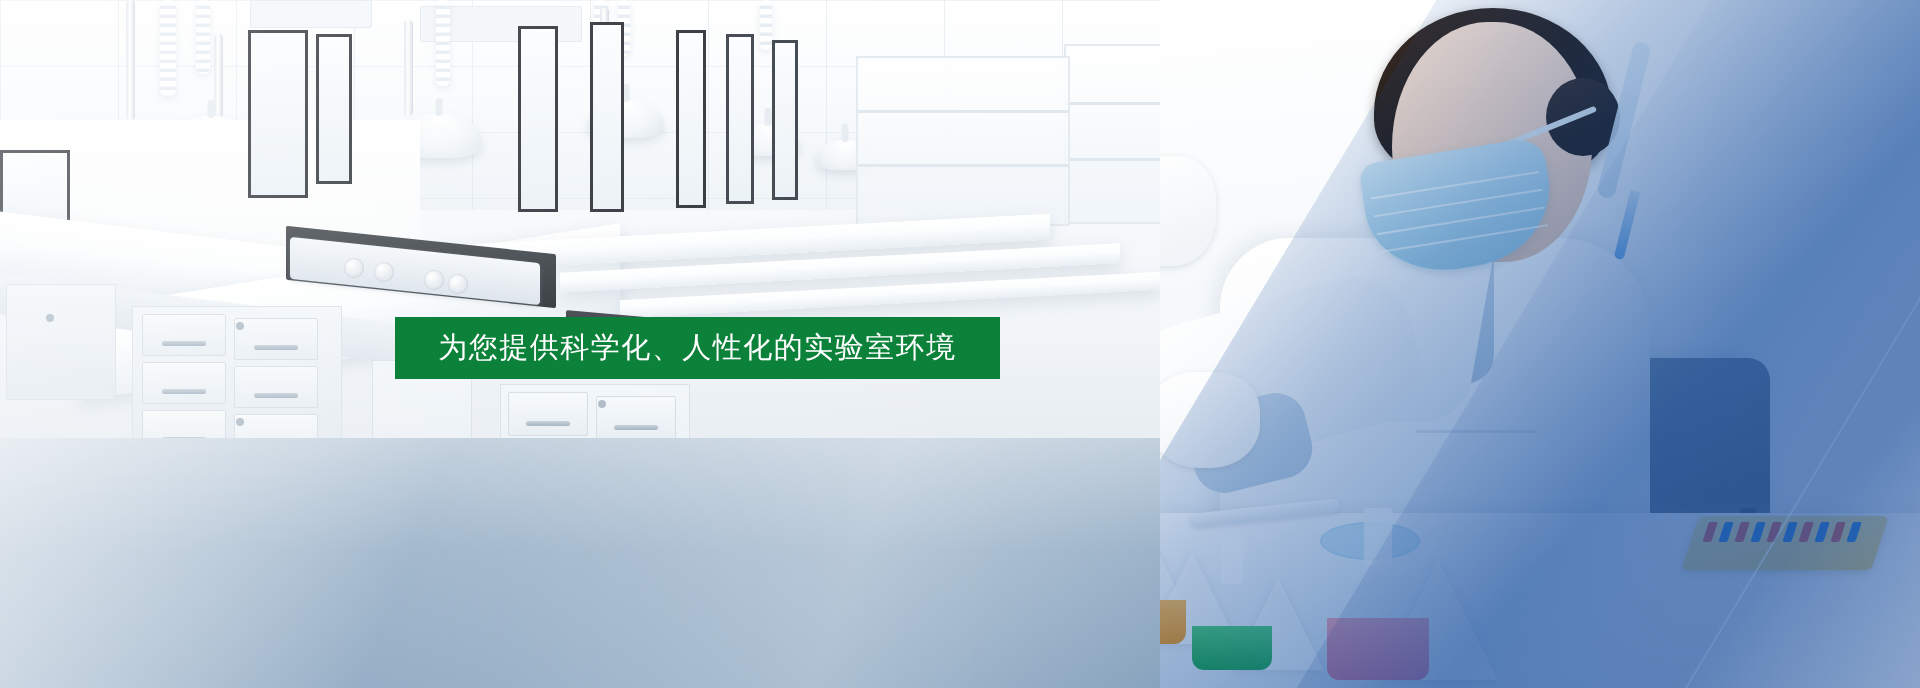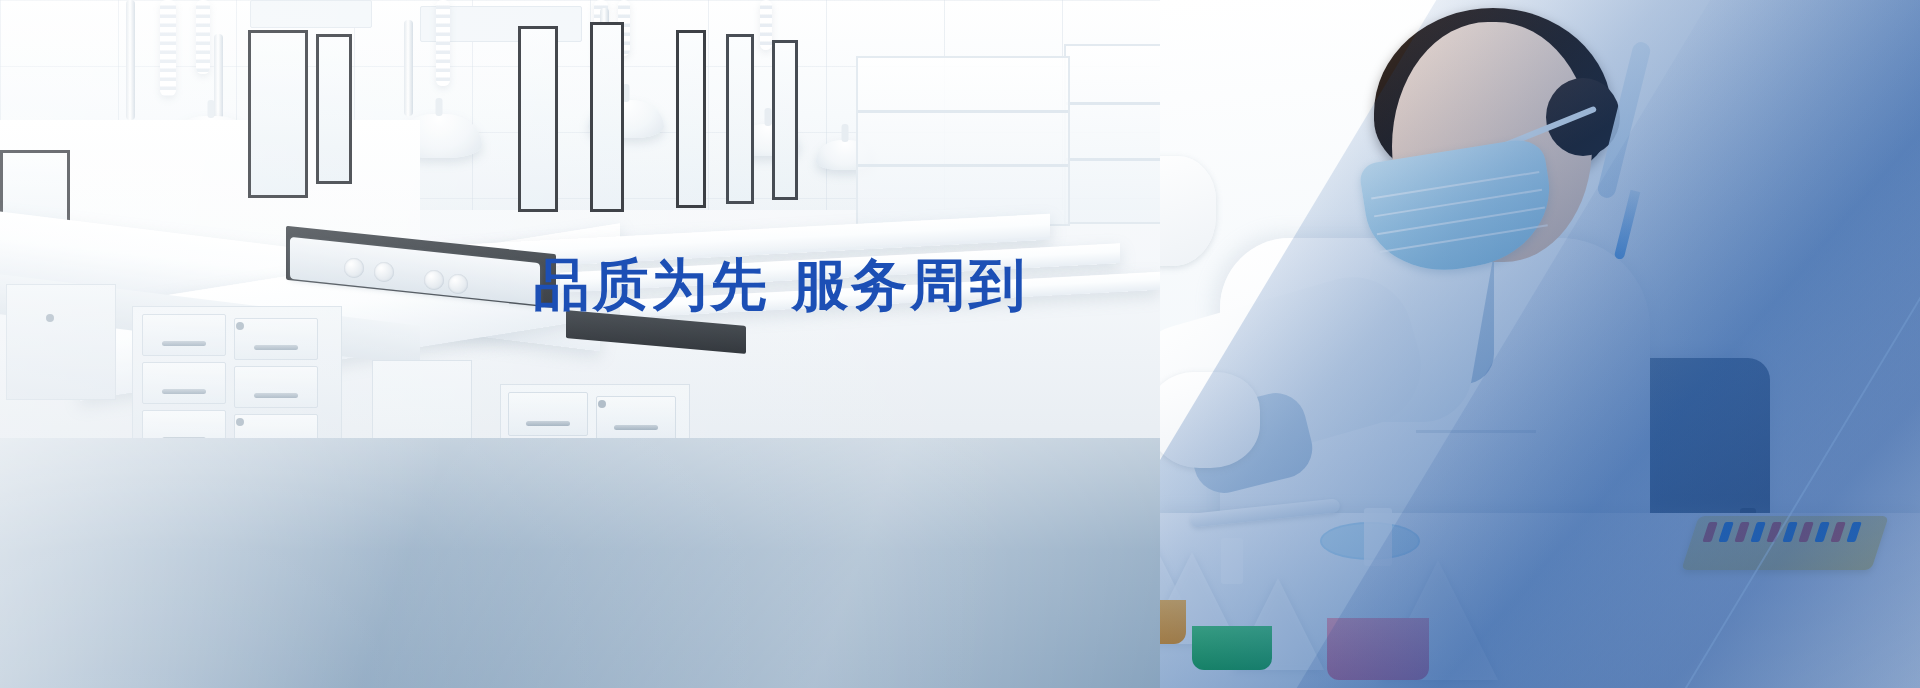--- a/index.html
+++ b/index.html
@@ -678,17 +678,19 @@
 
     <div class="blue-sweep"></div>
     <div class="blue-sweep-2"></div>
     <div class="sweep-line"></div>
   </div>
 
   <div class="veil"></div>
 
   <div class="copy">
 
-    <div class="headline">品质为先 服务周到</div>
-
+
+    <div class="subbar">
+      <span class="subbar-text">为您提供科学化、人性化的实验室环境</span>
+    </div>
   </div>
 
 </div>
 
 </body></html>

